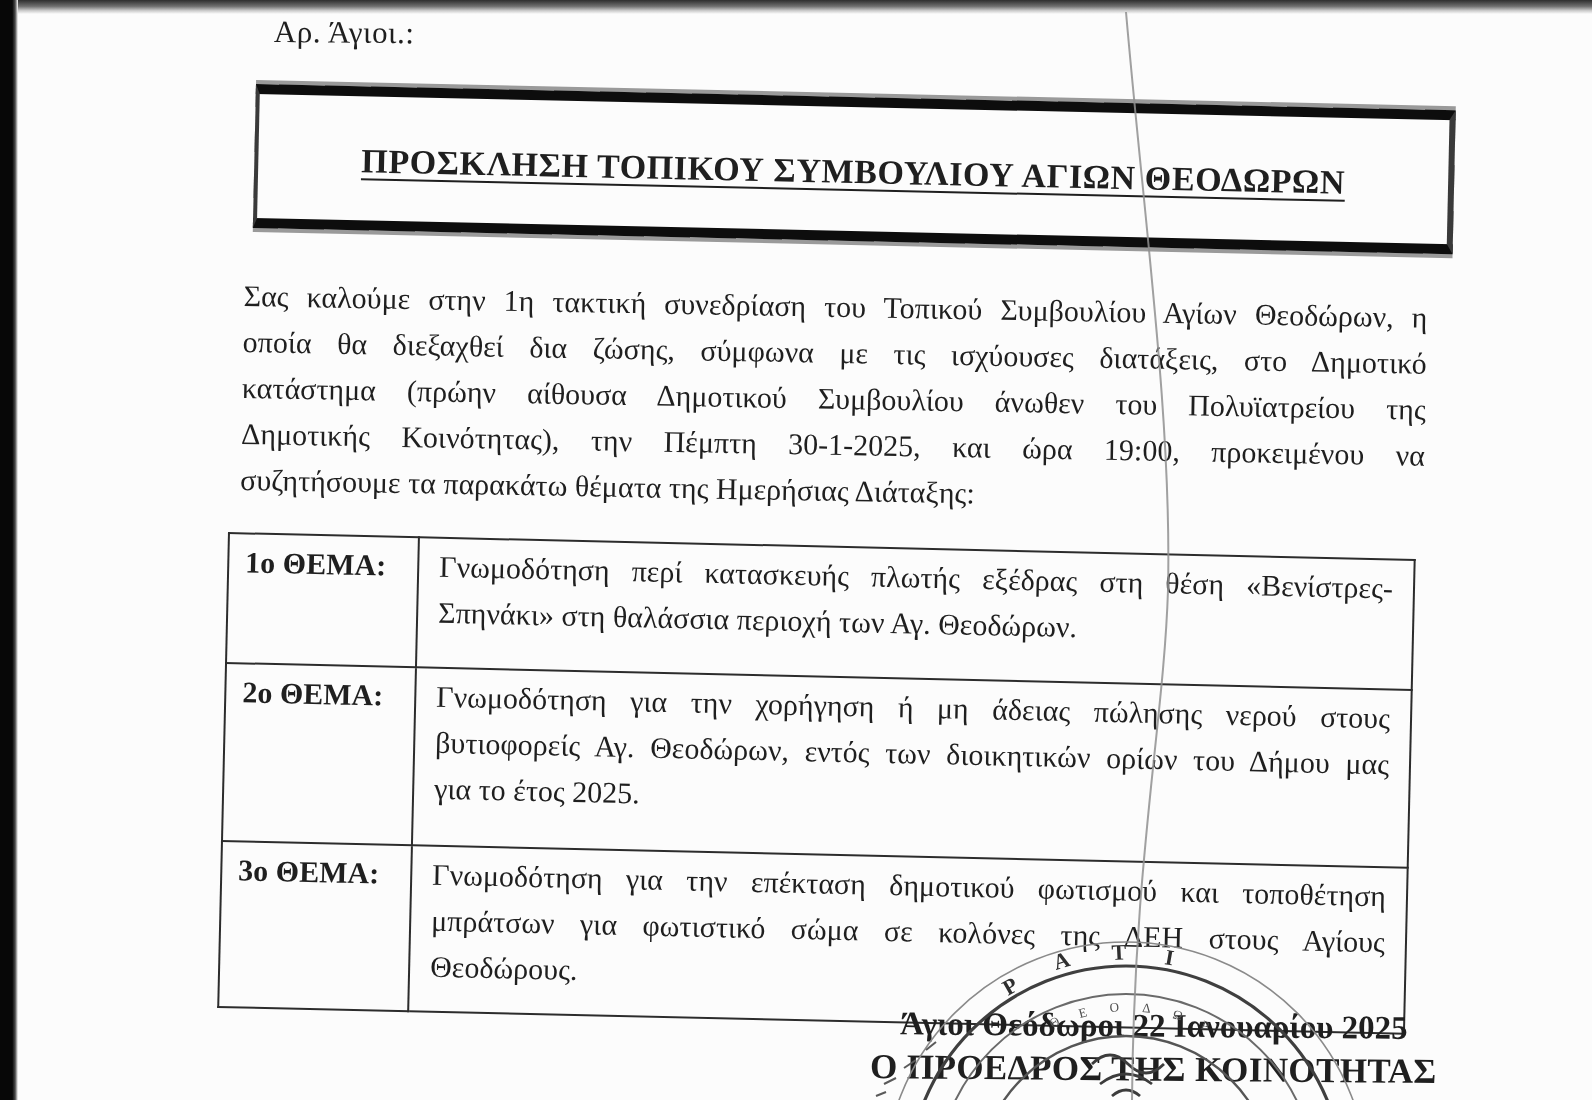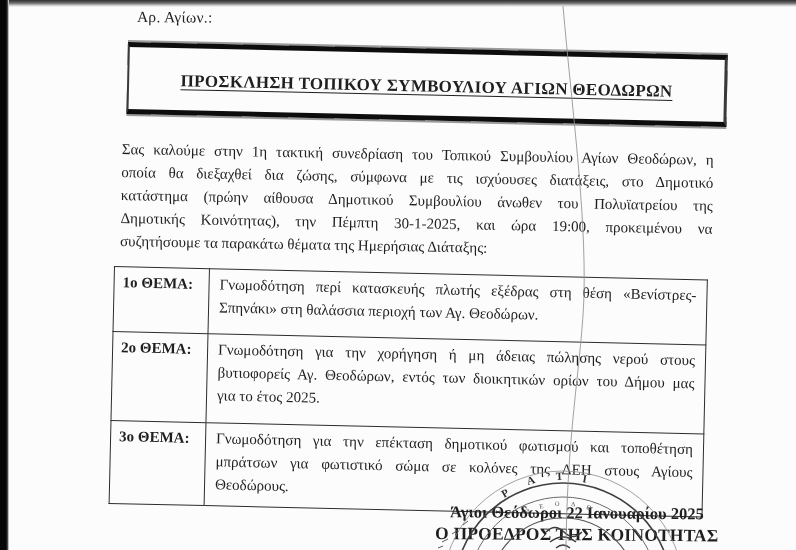--- a/index.html
+++ b/index.html
@@ -90,21 +90,21 @@
   .stamp-tiny { font-family: "Liberation Serif", "DejaVu Serif", serif; font-size: 6.5px; fill: #4f4f4f; }
 </style>
 </head>
 <body>
 
 <div class="page">
 
   <div class="top-strip"></div>
   <div class="left-strip"></div>
 
-  <div class="ar-prot">Αρ. Αγίων.:</div>
+  <div class="ar-prot">Αρ. Άγιοι.:</div>
 
   <div class="title-box">
     <div class="title">ΠΡΟΣΚΛΗΣΗ ΤΟΠΙΚΟΥ ΣΥΜΒΟΥΛΙΟΥ ΑΓΙΩΝ ΘΕΟΔΩΡΩΝ</div>
   </div>
 
   <div class="body-par">
     <div class="jline">Σας καλούμε στην 1η τακτική συνεδρίαση του Τοπικού Συμβουλίου Αγίων Θεοδώρων, η</div>
     <div class="jline">οποία θα διεξαχθεί δια ζώσης, σύμφωνα με τις ισχύουσες διατάξεις, στο Δημοτικό</div>
     <div class="jline">κατάστημα (πρώην αίθουσα Δημοτικού Συμβουλίου άνωθεν του Πολυϊατρείου της</div>
     <div class="jline">Δημοτικής Κοινότητας), την Πέμπτη 30-1-2025, και ώρα 19:00, προκειμένου να</div>

